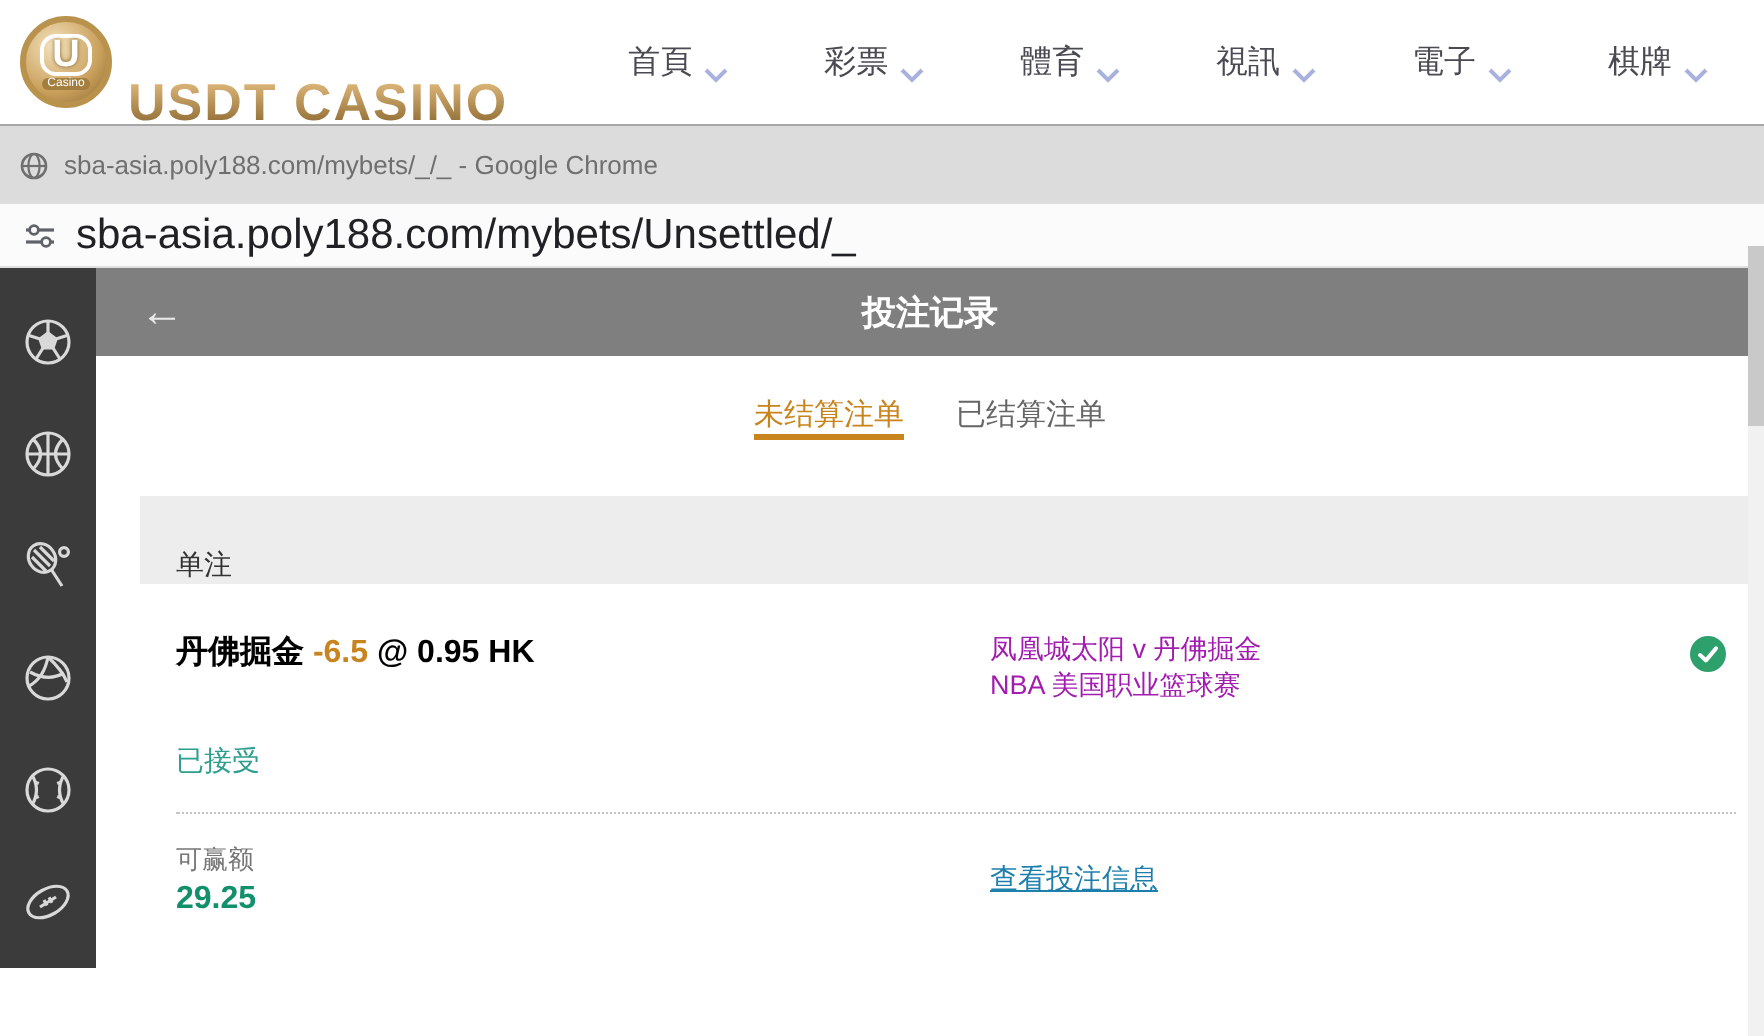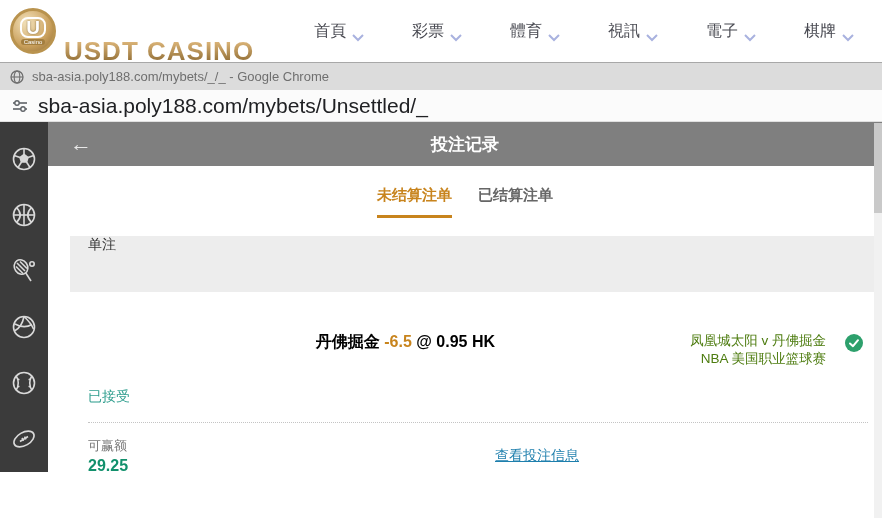--- a/index.html
+++ b/index.html
@@ -16,21 +16,21 @@
     border:2px solid #fff; border-radius:8px; padding:0 4px; }
   .logo-sub { font-size:6px; color:#fff; background:#a37e3e; border-radius:4px; padding:0 3px; margin-top:1px; }
   .logo-text { font-size:26px; font-weight:800; letter-spacing:1px; color:#ab8446;
     background:linear-gradient(180deg,#d9b276 20%,#96733a 80%); -webkit-background-clip:text; background-clip:text;margin-top:40px; -webkit-text-fill-color:transparent; }
   .main-nav { flex:1; display:flex; justify-content:space-between; margin-left:60px; }
   .main-nav .nav-item { display:flex; align-items:flex-end; gap:6px; font-size:16px; color:#494a52; cursor:pointer; }
   .chev { width:12px; height:8px; }
   .chev polyline { fill:none; stroke:#a9b2df; stroke-width:2; }
 
   
-  .titlebar { height:28px; background:#dcdcdc; border-top:1px solid #a8a8a8; display:flex; align-items:center; padding:0 10px; gap:8px; }
+  .titlebar { height:40px; background:#dcdcdc; border-top:1px solid #a8a8a8; display:flex; align-items:center; padding:0 10px; gap:8px; }
   .titlebar-text { font-size:13px; color:#6f6f6f; }
   .globe { width:14px; height:14px; }
 
   
   .urlbar { height:32px; background:#fbfbfb; display:flex; align-items:center; padding:0 12px; gap:10px; border-bottom:1px solid #e0e0e0; }
   .url-text { font-size:21px; color:#202124; }
   .tune { width:16px; height:14px; }
 
   
   .sportnav { height:46px; background:#333333; display:flex; align-items:center; padding:0 16px; color:#fff; }
@@ -44,30 +44,30 @@
   .side-rail { width:48px; background:#3b3b3b; display:flex; flex-direction:column; align-items:center; padding-top:24px; gap:30px; }
   .rail-icon { width:26px; height:26px; cursor:pointer; flex:none; }
   .rail-icon svg { width:26px; height:26px; stroke:#d9d9d9; fill:none; stroke-width:1.6; }
   .main-col { flex:1; background:#fff; position:relative; }
 
   .page-head { height:44px; background:#7f7f7f; display:flex; align-items:center; position:relative; }
   .back-arrow { color:#e8e8e8; font-size:22px; margin-left:22px; cursor:pointer; line-height:1; }
   .page-title { position:absolute; left:0; right:0; text-align:center; color:#fff; font-size:17px; font-weight:bold; }
 
   .tabs { height:70px; display:flex; justify-content:center; align-items:flex-start; gap:26px; padding-top:20px; }
-  .tab { font-size:15px; color:#666; padding-bottom:10px; cursor:pointer;font-weight:bold; }
+  .tab { font-size:15px; color:#666; cursor:pointer; }
   .tab.active { color:#c8841d; border-bottom:3px solid #c8841d; }
 
-  .section-bar { margin:0 8px 0 22px; height:56px; background:#ededed; display:flex; align-items:flex-start; padding-left:18px; font-size:14px; color:#333; }
-
-  .bet-top { display:grid; grid-template-columns:407px 1fr 56px; padding:40px 0 0 40px;text-align:right; }
+  .section-bar { margin:0 8px 0 22px; height:44px; background:#ededed; display:flex; align-items:flex-end; padding-left:18px; font-size:14px; color:#333; }
+
+  .bet-top { display:grid; grid-template-columns:407px 1fr 56px; padding:24px 0 0 40px; }
   .bet-title { font-size:16px; font-weight:bold; color:#000; }
   .bet-title .hcap { color:#c8841d; }
   .market-col { font-size:13.5px; color:#555; line-height:18px; }
-  .market-line2, .market-line3 { color:#4d7c0f; }
+  .market-line2, .market-line3 { color:#a21caf; }
   .check-wrap { display:flex; justify-content:center; }
   .check { width:18px; height:18px; margin-top:2px; }
 
   .status-row { padding:20px 0 0 40px; font-size:14px; color:#2f9e8e;font-family:Liberation Serif, serif; }
   .dot-divider { margin:16px 14px 0 40px; border-top:1px dotted #c4c4c4; }
 
   .stakes { display:grid; grid-template-columns:407px 1fr auto; padding:14px 20px 0 40px; align-items:center; }
   .stake-label { font-size:13px; color:#777; }
   .stake-value { font-size:16px; font-weight:bold; color:#111; margin-top:2px; }
   .stake-value.win { color:#12906c; }

